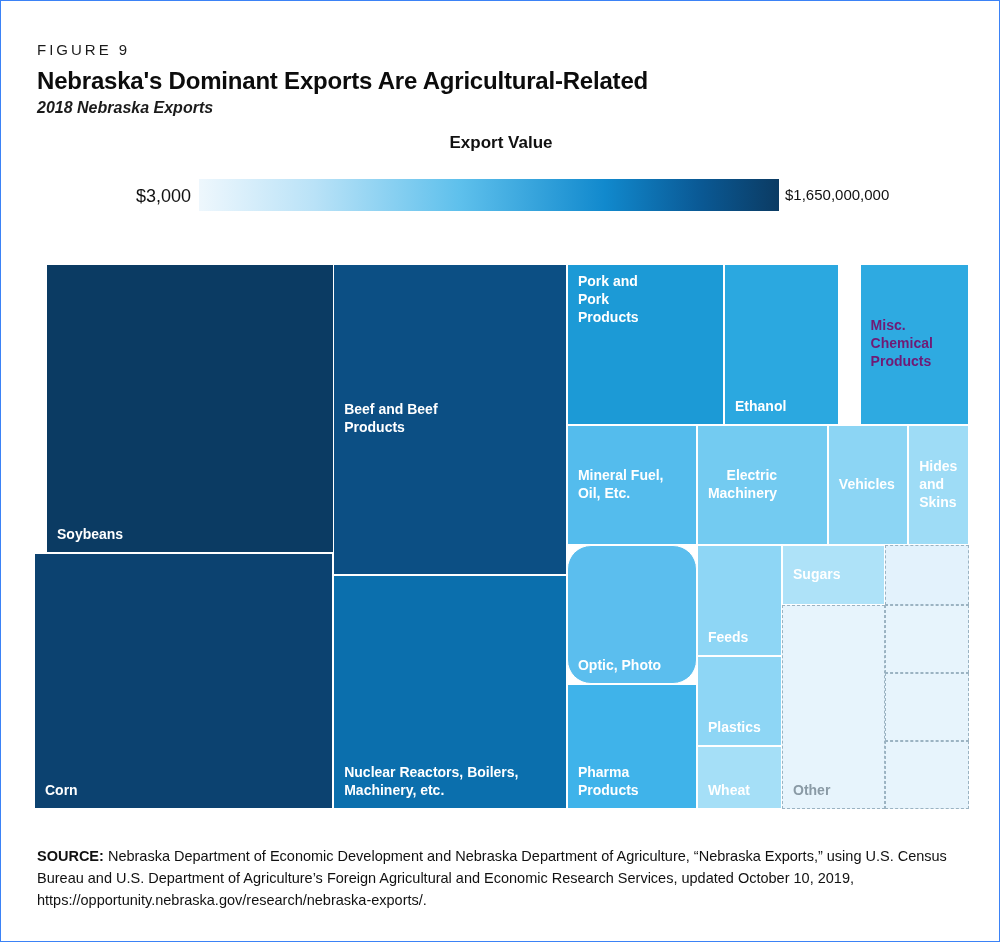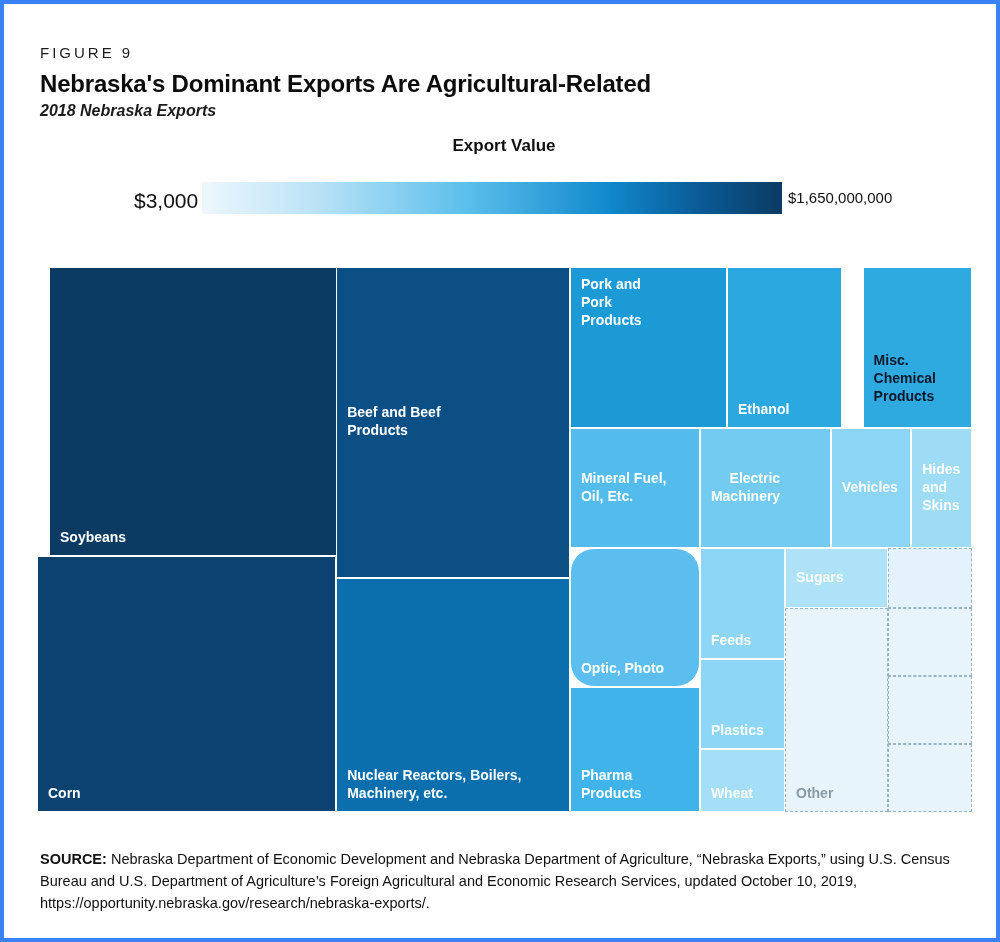--- a/index.html
+++ b/index.html
@@ -13,21 +13,21 @@
     font-family: "Liberation Sans", sans-serif;
     color: #111111;
     position: relative;
     overflow: hidden;
   }
   .page {
     position: absolute;
     left: 0; top: 0;
     width: 1000px;
     height: 942px;
-    border: 4px solid #3b82f6;
+    border: 1px solid #3b82f6;
     box-sizing: border-box;
     background: #fff;
   }
   .figure-label {
     position: absolute;
     left: 36px;
     top: 40px;
     font-size: 15px;
     letter-spacing: 3px;
     color: #1b1b1b;
@@ -75,21 +75,21 @@
     width: 580px;
     height: 32px;
     background: linear-gradient(to right, #eef7fd 0%, #b9e2f7 20%, #5ec0ec 45%, #1189cd 70%, #0a5a96 86%, #0b3b63 100%);
   }
   .legend-min {
     position: absolute;
     left: 0;
     top: 7px;
     width: 60px;
     text-align: right;
-    font-size: 21px;
+    font-size: 18px;
     color: #111;
   }
   .legend-max {
     position: absolute;
     left: 654px;
     top: 7px;
     font-size: 15px;
     color: #111;
     white-space: nowrap;
   }
@@ -163,21 +163,21 @@
       </div>
       <div class="cell" style="left: 532.95px; top: 0px; width: 157.08px; height: 160.775px; background: rgb(28, 154, 214);">
         <span class="lbl top" style="color: rgb(255, 255, 255);">Pork and
 Pork
 Products</span>
       </div>
       <div class="cell" style="left: 690.03px; top: 0px; width: 115px; height: 160.775px; background: rgb(43, 168, 224);">
         <span class="lbl bottom" style="color: rgb(255, 255, 255);">Ethanol</span>
       </div>
       <div class="cell" style="left: 825.605px; top: 0px; width: 109.395px; height: 160.775px; background: rgb(46, 170, 225);">
-        <span class="lbl mid" style="color: #0f172a; margin-top: 32px;">Misc.
+        <span class="lbl mid" style="color: #701a75;">Misc.
 Chemical
 Products</span>
       </div>
       <div class="cell" style="left: 532.95px; top: 160.775px; width: 129.965px; height: 119.9px; background: rgb(84, 188, 237);">
         <span class="lbl mid" style="color: rgb(255, 255, 255);">Mineral Fuel,
 Oil, Etc.</span>
       </div>
       <div class="cell" style="left: 662.915px; top: 160.775px; width: 130.9px; height: 119.9px; background: rgb(115, 203, 241); text-align: right;">
         <span class="lbl mid" style="color: rgb(255, 255, 255);">Electric
 Machinery</span>

